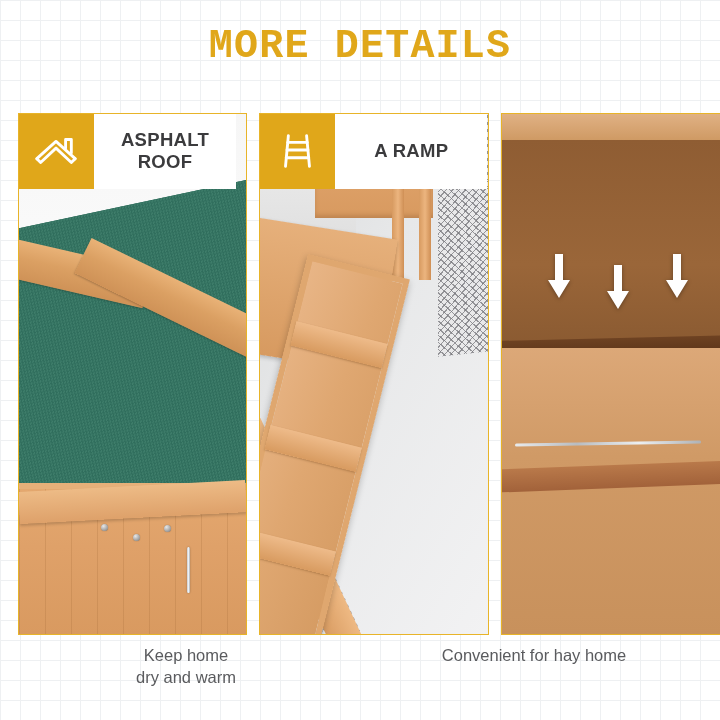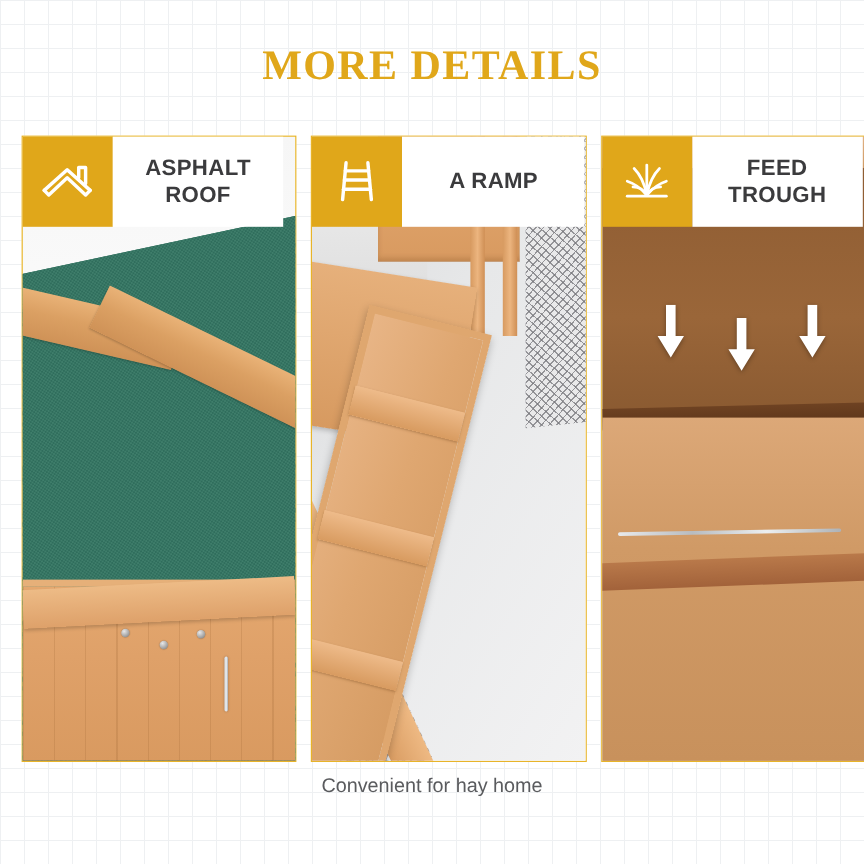--- a/index.html
+++ b/index.html
@@ -20,26 +20,25 @@
       repeating-linear-gradient(to bottom, #eef0f2 0 1px, transparent 1px 20px),
       #ffffff;
   }
 
   
   .title-wrap{
     position:absolute; left:0; top:24px; width:720px;
     text-align:center;
   }
   .title{
-    font-size:35px;
+    font-size:40px;
     font-weight:bold;
     letter-spacing:1.2px;
     color:#e0a71a;
-    font-family:Liberation Serif, serif;
-    margin-top:11px;
+    font-family:Liberation Mono, monospace;
   }
 
   
   .panels{
     position:absolute;
     left:18px; top:113px;
     width:712px; height:522px;
     display:flex;
     gap:12px;
   }
@@ -347,37 +346,23 @@
           <svg viewBox="0 0 24 46" aria-hidden="true">
             <path d="M8 0 H16 V26 H23 L12 44 L1 26 H8 Z" fill="#ffffff"></path>
           </svg>
         </div>
         <div class="arrow" style="left:72%;top:27%;">
           <svg viewBox="0 0 24 46" aria-hidden="true">
             <path d="M8 0 H16 V26 H23 L12 44 L1 26 H8 Z" fill="#ffffff"></path>
           </svg>
         </div>
       </div>
-      <div class="header">
-        <div class="hdr-icon">
-          <svg viewBox="0 0 48 48" fill="none" stroke="#ffffff" stroke-width="2.4" stroke-linecap="round" stroke-linejoin="round" aria-hidden="true">
-            <path d="M24 36 L24 10"></path>
-            <path d="M24 36 C22 26 18 18 13 13"></path>
-            <path d="M24 36 C26 26 30 18 35 13"></path>
-            <path d="M24 36 C19 30 13 26 7 24"></path>
-            <path d="M24 36 C29 30 35 26 41 24"></path>
-            <path d="M24 36 C21 31 17 29 12 29"></path>
-            <path d="M24 36 C27 31 31 29 36 29"></path>
-            <path d="M7 37 L41 37"></path>
-          </svg>
-        </div>
-        <div class="hdr-text">FEED
-TROUGH</div>
-      </div>
     </div>
 
   </div>
 
   <div class="captions">
+    <div class="caption">Keep home
+dry and warm</div>
     <div class="caption">Convenient for hay home</div>
   </div>
 
 </div>
 
 </body></html>

